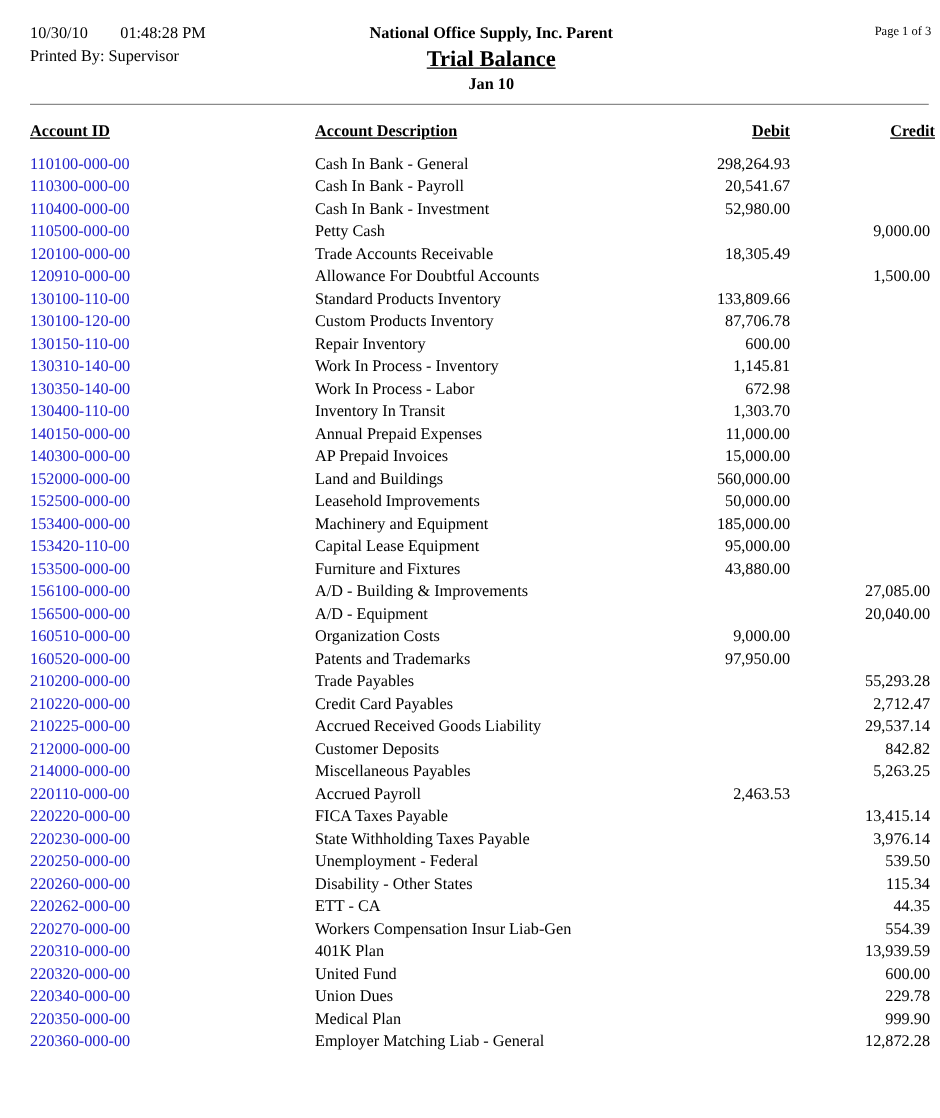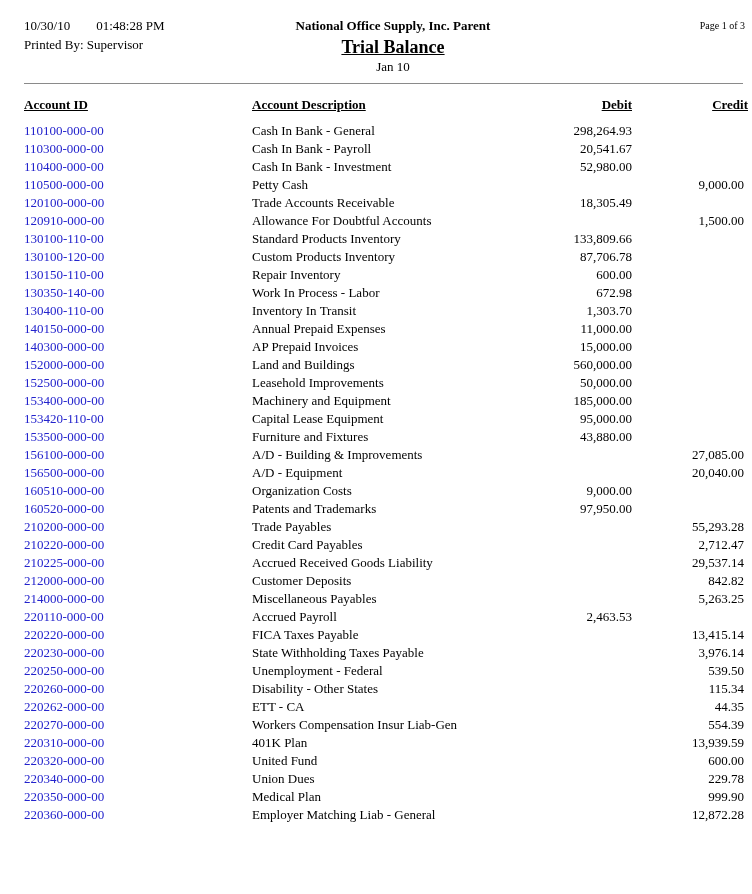--- a/index.html
+++ b/index.html
@@ -22,21 +22,21 @@
     align-items: start;
   }
   .hdr-left { text-align: left; font-size: 13px; }
   .hdr-center { text-align: center; margin-left: 17px; }
   .hdr-right { text-align: right; font-size: 10px; }
   .hdr-line1 { line-height: 19px; white-space: nowrap; }
   .hdr-time { margin-left: 26px; }
   .hdr-printedby { line-height: 19px; white-space: nowrap; }
   .company-name { font-size: 13px; font-weight: bold; line-height: 19px; white-space: nowrap; }
   .report-title { font-size: 18px; font-weight: bold; line-height: 24px; text-decoration: underline; }
-  .report-period { font-size: 13px; font-weight: normal; line-height: 16px; }
+  .report-period { font-size: 13px; font-weight: bold; line-height: 16px; }
   .page-number { line-height: 19px; }
   .rule {
     height: 1px;
     background: #8a8a8a;
     margin: 8px 0 0 24px;
     width: 719px;
   }
   table.tb-table {
     border-collapse: collapse;
     table-layout: fixed;
@@ -163,20 +163,26 @@
         <td class="col-debit">87,706.78</td>
         <td class="col-credit"></td>
       </tr>
       <tr>
         <td class="col-id">130150-110-00</td>
         <td class="col-desc">Repair Inventory</td>
         <td class="col-debit">600.00</td>
         <td class="col-credit"></td>
       </tr>
       <tr>
+        <td class="col-id">130310-140-00</td>
+        <td class="col-desc">Work In Process - Inventory</td>
+        <td class="col-debit">1,145.81</td>
+        <td class="col-credit"></td>
+      </tr>
+      <tr>
         <td class="col-id">130350-140-00</td>
         <td class="col-desc">Work In Process - Labor</td>
         <td class="col-debit">672.98</td>
         <td class="col-credit"></td>
       </tr>
       <tr>
         <td class="col-id">130400-110-00</td>
         <td class="col-desc">Inventory In Transit</td>
         <td class="col-debit">1,303.70</td>
         <td class="col-credit"></td>

